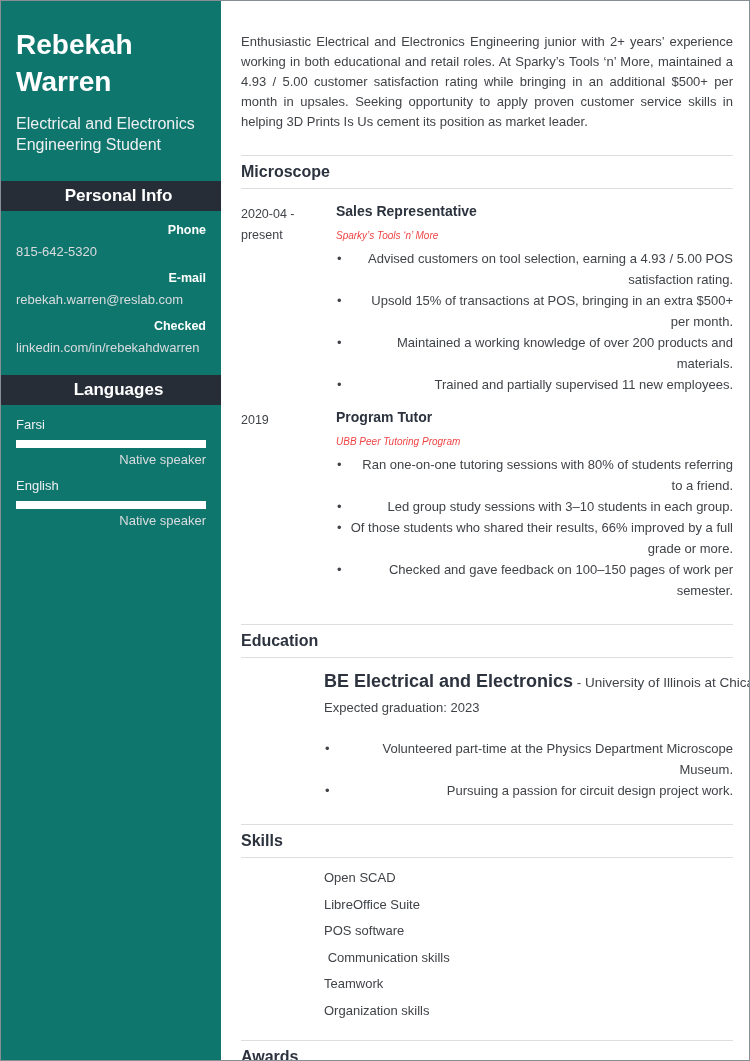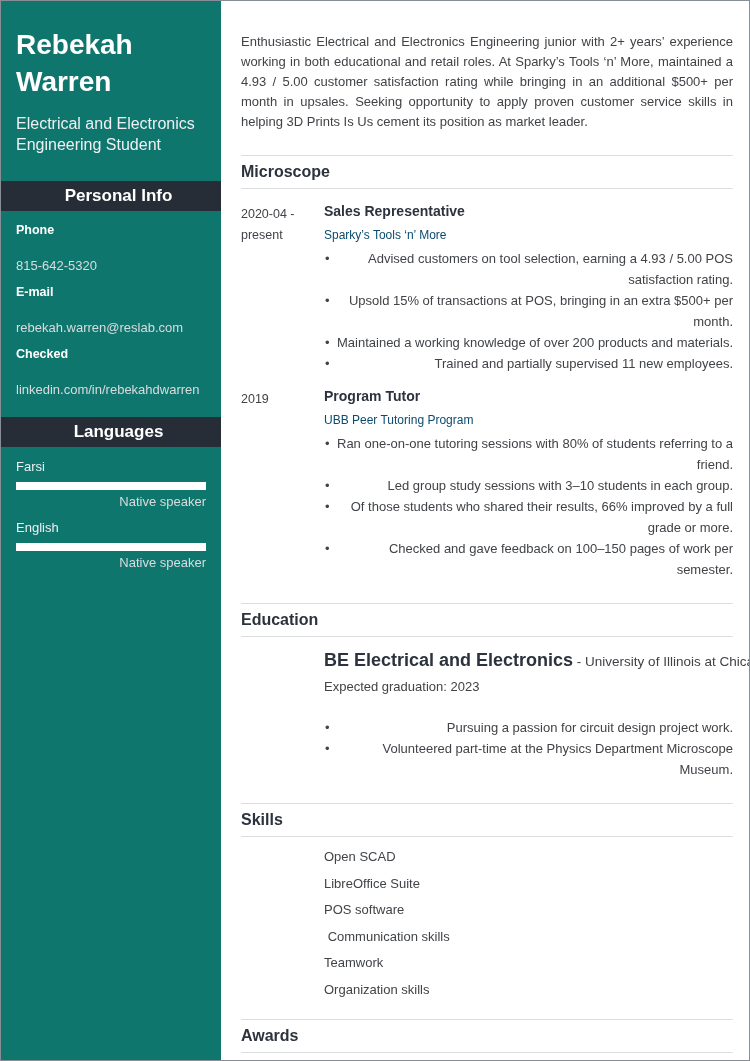--- a/index.html
+++ b/index.html
@@ -49,23 +49,24 @@
     text-align: center;
   }
   .band.languages-band { margin-top: 20px; }
   .side-pad { padding: 0 15px; }
   .contact-label {
     margin-top: 13px;
     font-size: 12.5px;
     line-height: 13px;
     font-weight: bold;
     color: #ffffff;
+    text-align: right;
   }
   .contact-value {
-    margin-top: 21px;
+    margin-top: 7px;
     font-size: 13px;
     line-height: 15px;
     color: #d9dcdf;
   }
   .lang-name {
     margin-top: 13px;
     font-size: 13px;
     line-height: 13px;
     color: #eef0f2;
   }
@@ -98,41 +99,42 @@
   }
   .section { margin-top: 23px; }
   .rule { border: none; border-top: 1px solid #dddedf; margin: 0; }
   .section-heading {
     margin: 6px 0;
     font-size: 16px;
     line-height: 20px;
     font-weight: bold;
     color: #2c333e;
   }
-  .entry { display: flex; margin-top: 13px; }
+  .entry { display: flex; margin-top: 13px; gap: 12px; }
   .entry-date {
     flex: none;
     width: 83px;
     padding-top: 2px;
     font-size: 12.5px;
     line-height: 21px;
     color: #404347;
   }
   .entry-body { flex: 1; min-width: 0; }
   .entry-title {
     font-size: 14px;
     line-height: 19px;
     font-weight: bold;
     color: #2c333e;
   }
   .entry-company {
     margin-top: 6px;
-    font-size: 12px;
+    font-size: 10px;
     line-height: 17px;
-    color: #0c4a6e;
+    font-style: italic;
+    color: #ef4444;
   }
   .bullets {
     margin: 4px 0 0 0;
     padding: 0;
     list-style: none;
     font-size: 13px;
     line-height: 21px;
     color: #404347;
   }
   .bullets li { position: relative; padding-left: 13px; text-align: right; }
@@ -243,22 +245,22 @@
       <hr class="rule">
       <h2 class="section-heading">Education</h2>
       <hr class="rule">
 
       <div class="indent">
         <div class="edu-degree">
           <span class="degree-bold">BE Electrical and Electronics</span><span> - University of Illinois at Chicago</span>
         </div>
         <div class="edu-grad">Expected graduation: 2023</div>
         <ul class="bullets edu-bullets">
+          <li>Volunteered part-time at the Physics Department Microscope Museum.</li>
           <li>Pursuing a passion for circuit design project work.</li>
-          <li>Volunteered part-time at the Physics Department Microscope Museum.</li>
         </ul>
       </div>
     </section>
 
     <section class="section">
       <hr class="rule">
       <h2 class="section-heading">Skills</h2>
       <hr class="rule">
 
       <div class="indent">

